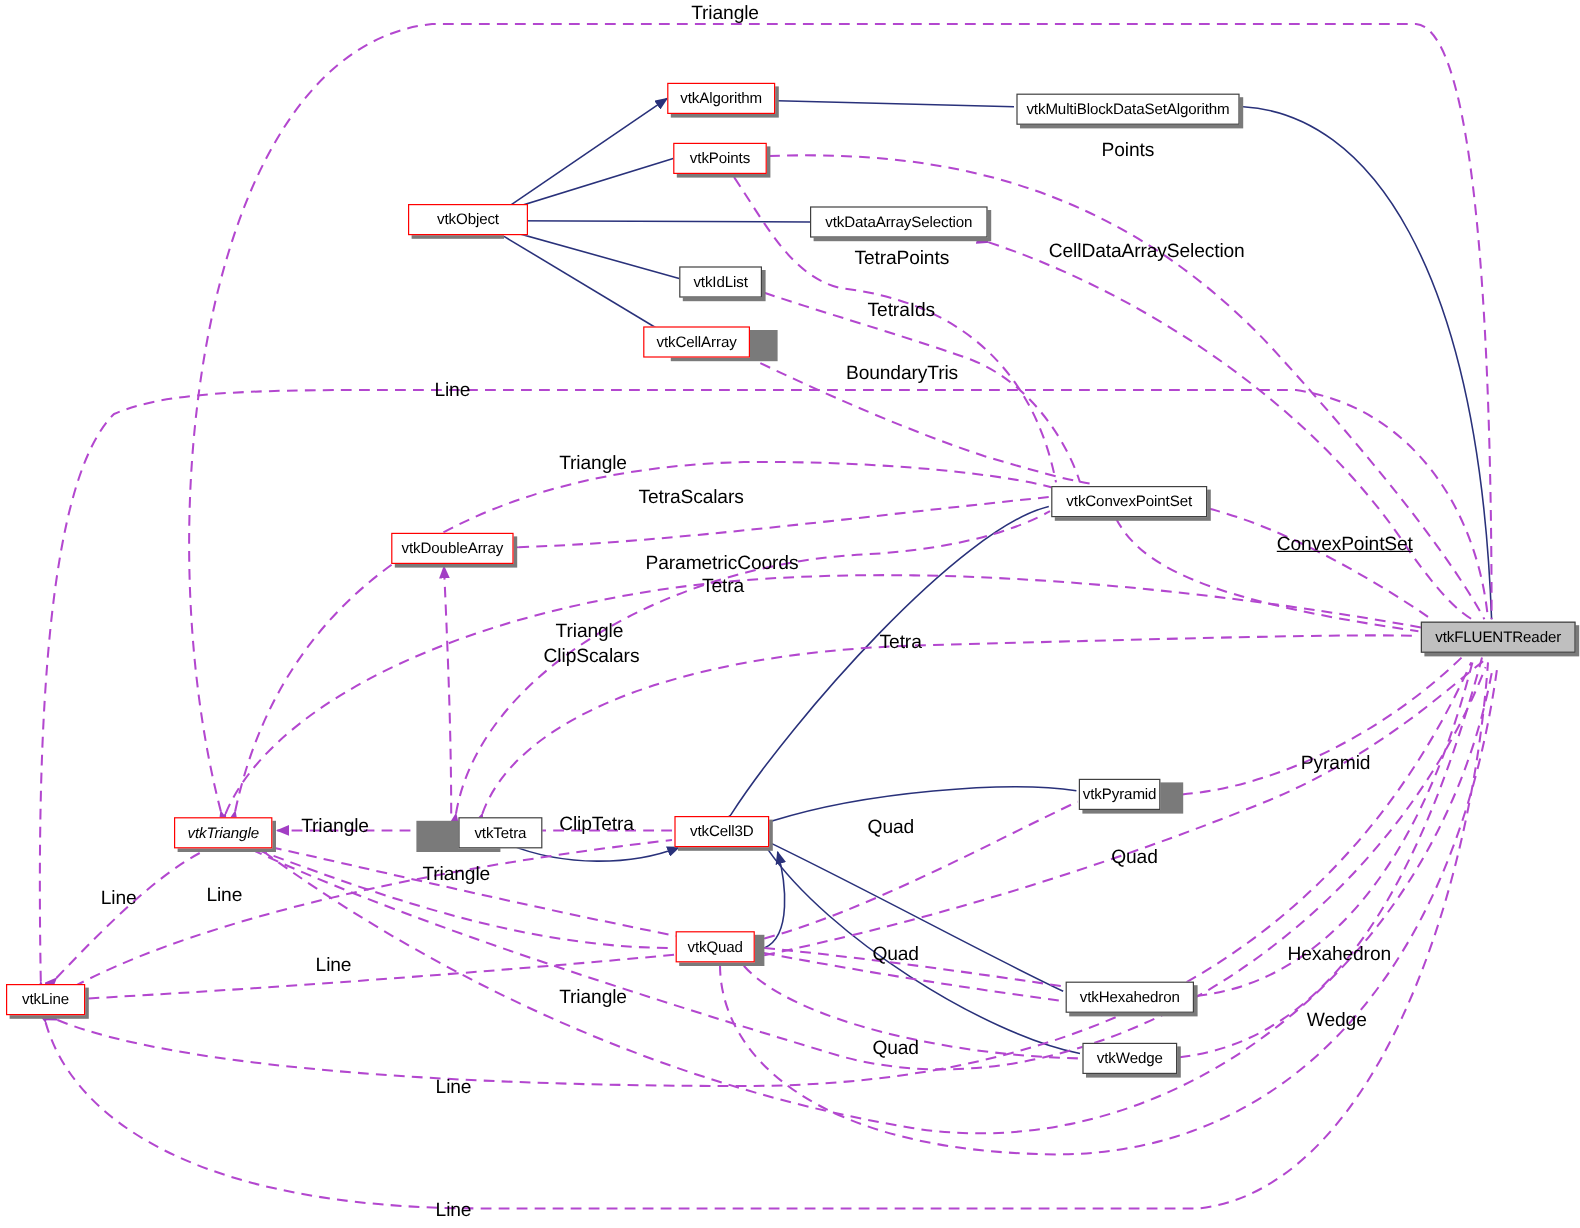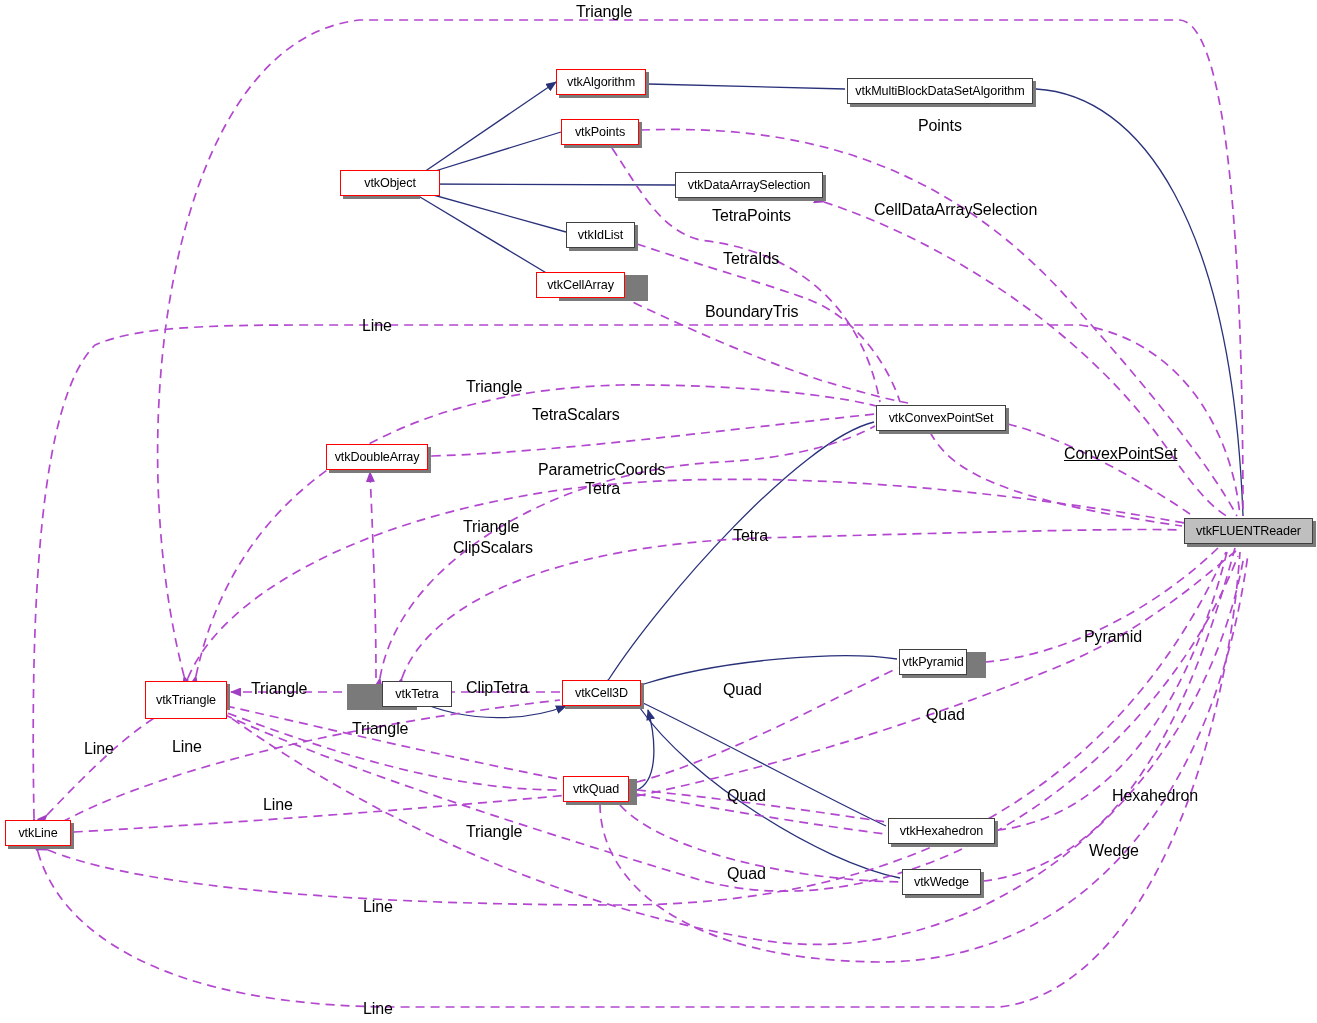--- a/index.html
+++ b/index.html
@@ -180,21 +180,21 @@
       <div class="node-box red" style="left: 536px; top: 272px; width: 89px; height: 26px; z-index: 2;">vtkCellArray</div>
       <div class="node-shadow" style="left: 879px; top: 408px; width: 130px; height: 26px;"></div>
       <div class="node-box gray" style="left: 876px; top: 405px; width: 130px; height: 26px; z-index: 2;">vtkConvexPointSet</div>
       <div class="node-shadow" style="left: 329px; top: 447px; width: 102px; height: 26px;"></div>
       <div class="node-box red" style="left: 326px; top: 444px; width: 102px; height: 26px; z-index: 2;">vtkDoubleArray</div>
       <div class="node-shadow" style="left: 1187px; top: 521px; width: 129px; height: 26px;"></div>
       <div class="node-box focus" style="left: 1184px; top: 518px; width: 129px; height: 26px; z-index: 2;">vtkFLUENTReader</div>
       <div class="node-shadow" style="left: 902px; top: 652px; width: 84px; height: 26px;"></div>
       <div class="node-box gray" style="left: 899px; top: 649px; width: 68px; height: 26px; z-index: 2;">vtkPyramid</div>
       <div class="node-shadow" style="left: 148px; top: 684px; width: 82px; height: 26px;"></div>
-      <div class="node-box red" style="left: 145px; top: 681px; width: 82px; height: 38px; z-index: 2;">vtkTriangle</div>
+      <div class="node-box red" style="left: 145px; top: 681px; width: 82px; height: 26px; z-index: 2; font-style: italic;">vtkTriangle</div>
       <div class="node-shadow" style="left: 347px; top: 684px; width: 70px; height: 26px;"></div>
       <div class="node-box gray" style="left: 344px; top: 681px; width: 70px; height: 26px; z-index: 2; margin-left: 38px;">vtkTetra</div>
       <div class="node-shadow" style="left: 565px; top: 683px; width: 79px; height: 26px;"></div>
       <div class="node-box red" style="left: 562px; top: 680px; width: 79px; height: 26px; z-index: 2;">vtkCell3D</div>
       <div class="node-shadow" style="left: 566px; top: 779px; width: 71px; height: 26px;"></div>
       <div class="node-box red" style="left: 563px; top: 776px; width: 66px; height: 26px; z-index: 2;">vtkQuad</div>
       <div class="node-shadow" style="left: 891px; top: 821px; width: 107px; height: 26px;"></div>
       <div class="node-box gray" style="left: 888px; top: 818px; width: 107px; height: 26px; z-index: 2;">vtkHexahedron</div>
       <div class="node-shadow" style="left: 8px; top: 823px; width: 66px; height: 26px;"></div>
       <div class="node-box red" style="left: 5px; top: 820px; width: 66px; height: 26px; z-index: 2;">vtkLine</div>
@@ -221,21 +221,21 @@
       <div class="edge-label" style="left: 1084px; top: 629px; z-index: 1;">Pyramid</div>
       <div class="edge-label" style="left: 251px; top: 681px; z-index: 1;">Triangle</div>
       <div class="edge-label" style="left: 466px; top: 680px; z-index: 1;">ClipTetra</div>
       <div class="edge-label" style="left: 723px; top: 682px; z-index: 1;">Quad</div>
       <div class="edge-label" style="left: 926px; top: 707px; z-index: 1;">Quad</div>
       <div class="edge-label" style="left: 352px; top: 721px; z-index: 1;">Triangle</div>
       <div class="edge-label" style="left: 84px; top: 741px; z-index: 1;">Line</div>
       <div class="edge-label" style="left: 172px; top: 739px; z-index: 1;">Line</div>
       <div class="edge-label" style="left: 727px; top: 788px; z-index: 1;">Quad</div>
       <div class="edge-label" style="left: 263px; top: 797px; z-index: 1;">Line</div>
-      <div class="edge-label" style="left: 1073px; top: 788px; z-index: 1; margin-left: 39px;">Hexahedron</div>
+      <div class="edge-label" style="left: 1073px; top: 788px; z-index: 1;">Hexahedron</div>
       <div class="edge-label" style="left: 466px; top: 824px; z-index: 1;">Triangle</div>
       <div class="edge-label" style="left: 1089px; top: 843px; z-index: 1;">Wedge</div>
       <div class="edge-label" style="left: 727px; top: 866px; z-index: 1;">Quad</div>
       <div class="edge-label" style="left: 363px; top: 899px; z-index: 1;">Line</div>
       <div class="edge-label" style="left: 363px; top: 1001px; z-index: 1;">Line</div>
     </div>
 
 </div>
 
 </body></html>

